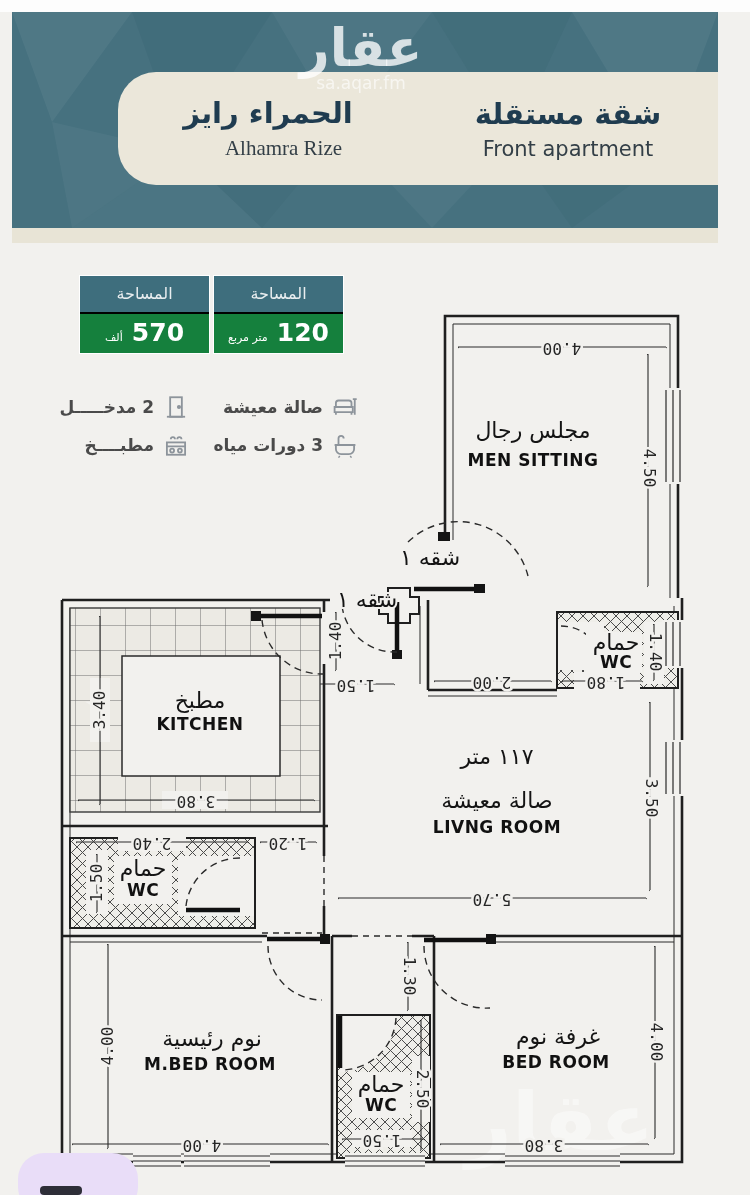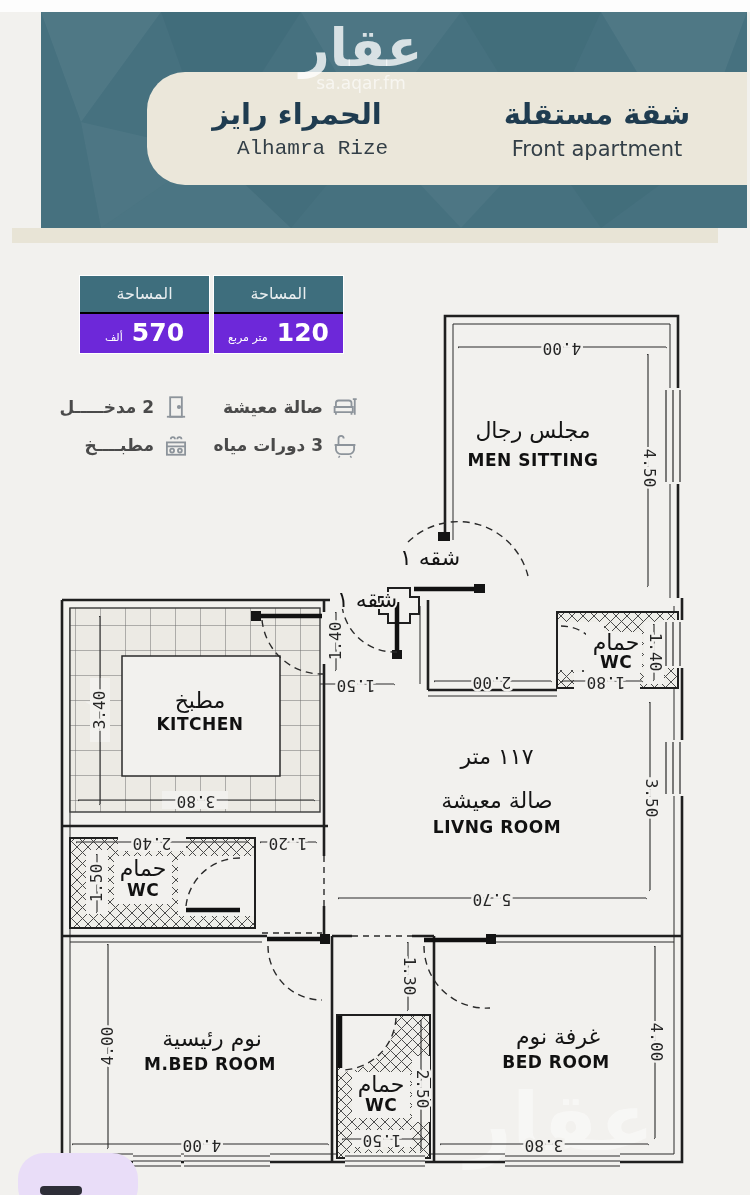--- a/index.html
+++ b/index.html
@@ -1,34 +1,34 @@
 <!DOCTYPE html>
 <html><head>
 <meta charset="utf-8">
 <style>
   * { margin:0; padding:0; box-sizing:border-box; }
   body { font-family:"DejaVu Sans", sans-serif; background:#e9e8e6; }
   .page { position:relative; width:750px; height:1195px; background:#f2f1ee; overflow:hidden; margin:0 auto; }
   .top-strip { position:absolute; left:0; top:0; width:750px; height:12px; background:#fdfdfd; }
-  .banner { position:absolute; left:12px; top:12px; width:706px; height:216px; background:#46717f; overflow:hidden;margin-left:29px; }
+  .banner { position:absolute; left:12px; top:12px; width:706px; height:216px; background:#46717f; overflow:hidden; }
   .banner svg.pattern { position:absolute; left:0; top:0; }
   .beige-strip { position:absolute; left:12px; top:228px; width:706px; height:15px; background:#e8e4d6; }
   .title-card { position:absolute; left:106px; top:60px; width:600px; height:113px;
      background:#ebe7da; border-radius:38px 0 0 38px; display:flex; flex-direction:row; align-items:center; }
   .title-group { flex:1; text-align:center; }
   .t-ar { font-size:29px; font-weight:bold; color:#1f3c50; direction:rtl; }
   .t-en { font-size:21px; color:#333f47; margin-top:6px; }
-  .t-en.serif { font-family:Liberation Mono, monospace;padding-left:31px; }
+  .t-en.serif { font-family:Liberation Serif, serif;padding-left:31px; }
   .watermark { position:absolute; left:296px; top:20px; width:130px; text-align:center; color:rgba(255,255,255,.78); z-index:3; }
   .watermark .logo { font-size:52px; font-weight:bold; line-height:1.1; }
   .watermark .url { font-size:17px; color:rgba(255,255,255,.62); margin-top:-4px; }
   .area-table { position:absolute; left:79px; top:275px; width:265px; display:flex; gap:3px; z-index:3; }
   .area-box { flex:1; border:1px solid #fff; }
   .area-head { background:#3e6e7d; color:#e8edef; text-align:center; font-size:16px; padding:8px 0 9px; direction:rtl; border-bottom:2px solid #000000; }
-  .area-val { background:#6d28d9; color:#fff; text-align:center; padding:4px 0 6px; direction:rtl; }
+  .area-val { background:#15803d; color:#fff; text-align:center; padding:4px 0 6px; direction:rtl; }
   .area-val .num { font-size:25px; font-weight:bold; }
   .area-val .unit { font-size:11px; margin-right:4px; }
   .features { position:absolute; left:28px; top:388px; width:330px; direction:rtl; display:grid;
      grid-template-columns:1fr 1fr; grid-auto-rows:38px; column-gap:8px; z-index:3; }
   .feat { display:flex; align-items:center; gap:9px; direction:rtl; }
   .feat .ficon { width:26px; height:26px; flex:0 0 26px; color:#8d949b; }
   .feat .flabel { font-size:17px; font-weight:bold; color:#4a4a4a; white-space:nowrap; }
   svg.plan { position:absolute; left:0; top:0; z-index:1; }
   .wall { fill:none; stroke:#1f1f1f; stroke-width:2.6; }
   .wall-thin { fill:none; stroke:#2a2a2a; stroke-width:1; }

